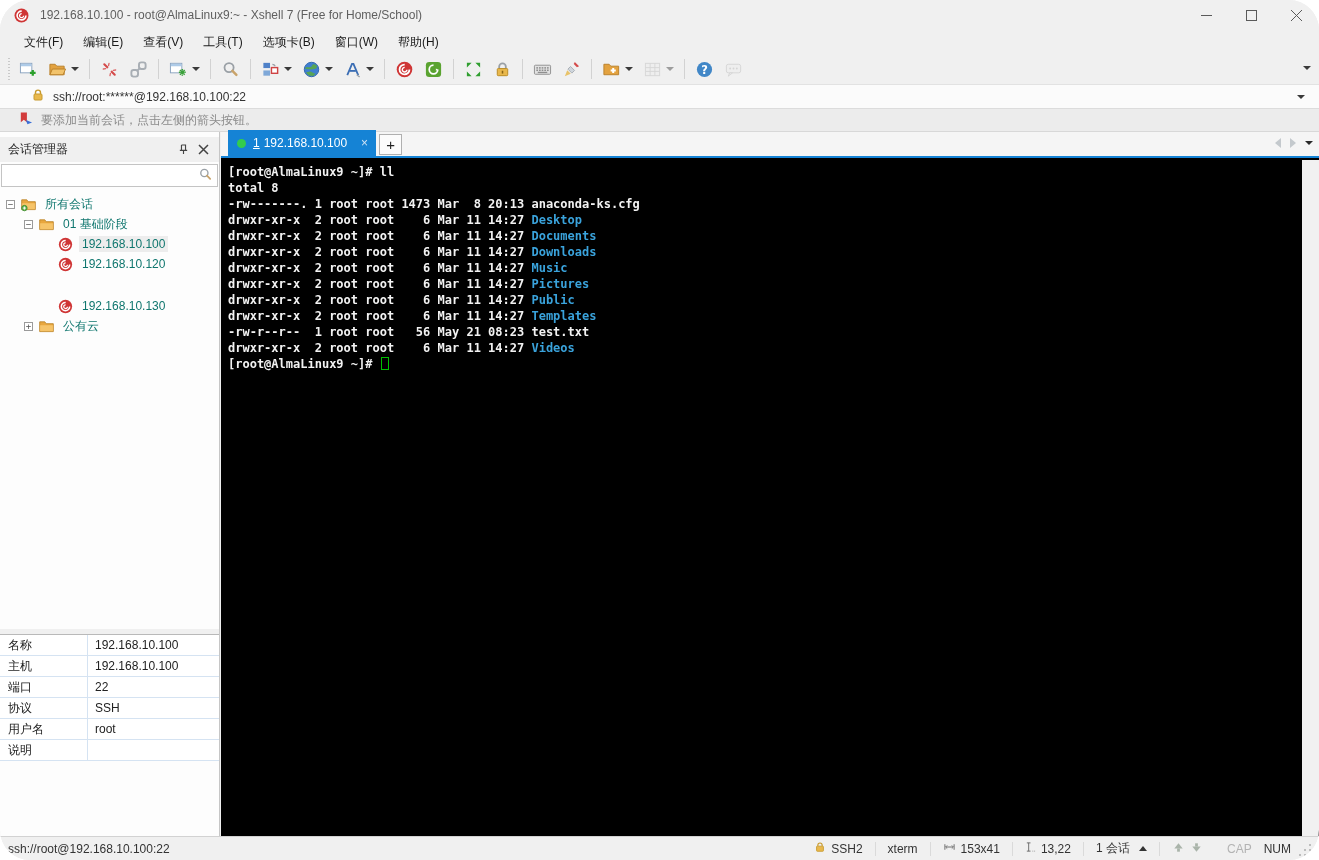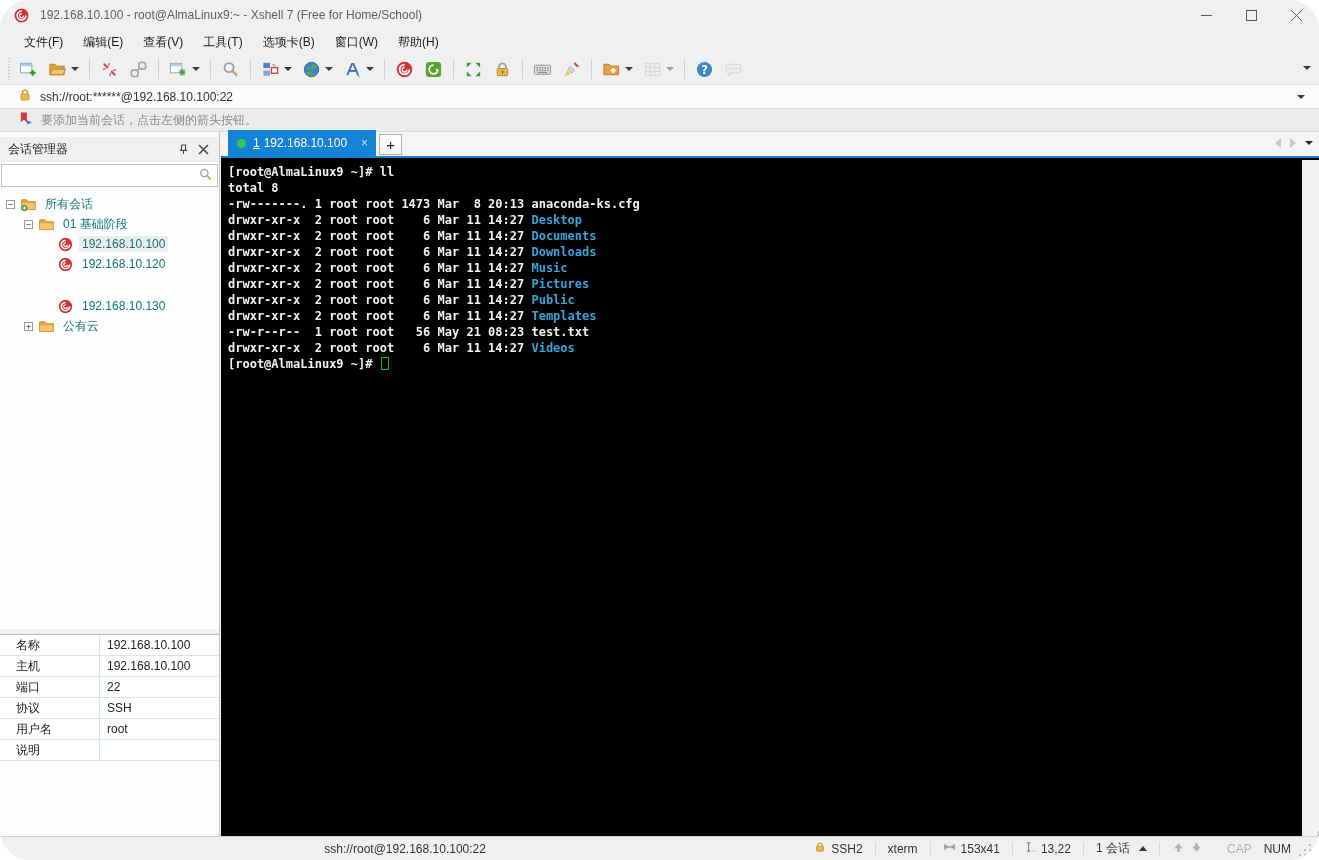--- a/index.html
+++ b/index.html
@@ -25,21 +25,21 @@
     background:repeating-linear-gradient(180deg,#c9c9c9 0 1px,transparent 1px 3px); width:2px; }
   .tb-items { display:flex; align-items:center; height:100%; }
   .tb-btn { display:flex; align-items:center; padding:3px 4px; margin:0 1px; border-radius:2px; }
   .tb-btn .icon svg { display:block; width:19px; height:19px; }
   .tb-btn.disabled { opacity:.45; filter:grayscale(.8); }
   .tb-sep { width:1px; height:20px; background:#d2d2d2; margin:0 5px; }
   .caret { width:0; height:0; border-left:4px solid transparent; border-right:4px solid transparent; border-top:4px solid #3a3a3a; margin-left:4px; }
   .tb-overflow { position:absolute; right:8px; top:12px; }
 
   
-  .addressbar { position:absolute; top:84px; left:0; right:0; height:25px; background:#fbfbfb; border-top:1px solid #e2e2e2; border-bottom:1px solid #dcdcdc; display:flex; align-items:center; padding-left:8px; }
+  .addressbar { position:absolute; top:84px; left:0; right:0; height:25px; background:#fbfbfb; border-top:1px solid #e2e2e2; border-bottom:1px solid #dcdcdc; display:flex; align-items:center; padding-left:21px; }
   .addressbar .icon { margin:0 8px 0 10px; }
   .addressbar .url { color:#333; flex:1; }
   .addr-caret { margin-right:14px; }
 
   
   .infobar { position:absolute; top:109px; left:0; right:0; height:23px; background:#ececec; border-bottom:1px solid #d8d8d8; display:flex; align-items:center; padding-left:8px; }
   .infobar .icon { margin:0 8px 0 10px; }
   .infobar .msg { color:#8a8a8a; }
 
   
@@ -58,21 +58,21 @@
   .expander { width:9px; height:9px; border:1px solid #9a9a9a; background:#fff; color:#555; font-size:9px; line-height:7px; text-align:center; margin-right:5px; flex:none; font-family:"DejaVu Sans Mono",monospace; }
   .expander-spacer { width:15px; flex:none; }
   .tree-ic { width:17px; height:17px; margin-right:5px; flex:none; }
   .tree-ic svg { display:block; width:17px; height:17px; }
   .tree-label { color:#0f766e; padding:1px 3px; }
   .tree-row.selected .tree-label { background:#ededed; }
 
   .sb-splitter { position:absolute; top:497px; left:0; right:0; height:5px; background:#f0f0f0; }
   .props { position:absolute; top:502px; left:0; right:0; border-top:1px solid #b9b9b9; background:#fff; }
   .prop-row { display:flex; height:21px; border-bottom:1px solid #d5e3f2; align-items:center; }
-  .prop-label { width:100px; padding-left:16px; border-right:1px solid #d5e3f2; color:#222; height:100%; display:flex; align-items:center; }
+  .prop-label { width:88px; padding-left:8px; border-right:1px solid #d5e3f2; color:#222; height:100%; display:flex; align-items:center; }
   .prop-value { flex:1; padding-left:7px; color:#222; height:100%; display:flex; align-items:center; }
 
   
   .content { position:absolute; left:221px; top:0; right:0; bottom:0; background:#000; }
   .tabbar { position:absolute; top:0; left:0; right:0; height:26px; background:#f5f5f5; border-bottom:2px solid var(--tab-active,#1583d5); display:flex; align-items:flex-end; }
   .tab { height:26px; min-width:138px; background:var(--tab-active,#1583d5); color:#fff; display:flex; align-items:center; padding:0 8px 0 9px; margin-left:7px; }
   .tab-dot { width:9px; height:9px; border-radius:50%; background:var(--tab-dot,#33cc4e); margin-right:7px; flex:none; }
   .tab-index { text-decoration:underline; margin-right:4px; }
   .tab-title { margin-right:14px; }
   .tab-close { color:#cfe3f4; font-size:12px; line-height:12px; }
@@ -84,21 +84,21 @@
   .nav-caret { width:0; height:0; border-left:4px solid transparent; border-right:4px solid transparent; border-top:4px solid #2a2a2a; }
 
   .terminal { position:absolute; top:28px; left:0; right:0; bottom:0; background:var(--terminal-background,#000); }
   .term-out { position:absolute; top:4px; left:7px; right:20px; font-family:"DejaVu Sans Mono","Liberation Mono",monospace; font-size:12px; font-weight:bold; line-height:16px; color:var(--terminal-text,#f2f2f2); white-space:pre; }
   .term-out .dir { color:var(--terminal-directory,#3aa3dc); }
   .term-cursor { display:inline-block; width:8px; height:13px; border:1px solid var(--cursor,#00c000); vertical-align:-2px; margin-left:1px; }
   .term-scroll { position:absolute; top:0; right:0; bottom:0; width:17px; background:#f1f1f1; }
 
   
   .statusbar { position:absolute; bottom:0; left:0; right:0; height:24px; background:#f0f0f0; border-top:1px solid #d2d2d2; display:flex; align-items:center; padding:0 6px 0 8px; color:#333; }
-  .sb-left { flex:1;text-align:center; }
+  .sb-left { flex:1; }
   .sb-seg { display:flex; align-items:center; gap:5px; padding:0 12px; height:14px; }
   .sb-div { width:1px; height:14px; background:#dadada; }
   .dim { color:#b3b3b3; }
   .sb-caret-up { width:0; height:0; border-left:4px solid transparent; border-right:4px solid transparent; border-bottom:5px solid #333; margin-left:4px; }
   .grip-corner { width:14px; height:14px; margin-left:4px;
     background:
       radial-gradient(circle at 11px 3px, #bdbdbd 1.2px, transparent 1.4px),
       radial-gradient(circle at 11px 8px, #bdbdbd 1.2px, transparent 1.4px),
       radial-gradient(circle at 6px 8px,  #bdbdbd 1.2px, transparent 1.4px),
       radial-gradient(circle at 11px 13px,#bdbdbd 1.2px, transparent 1.4px),

